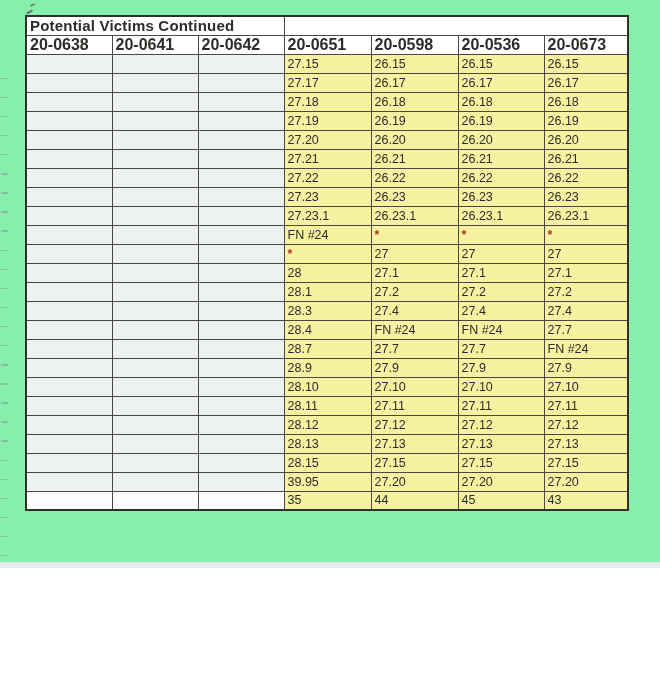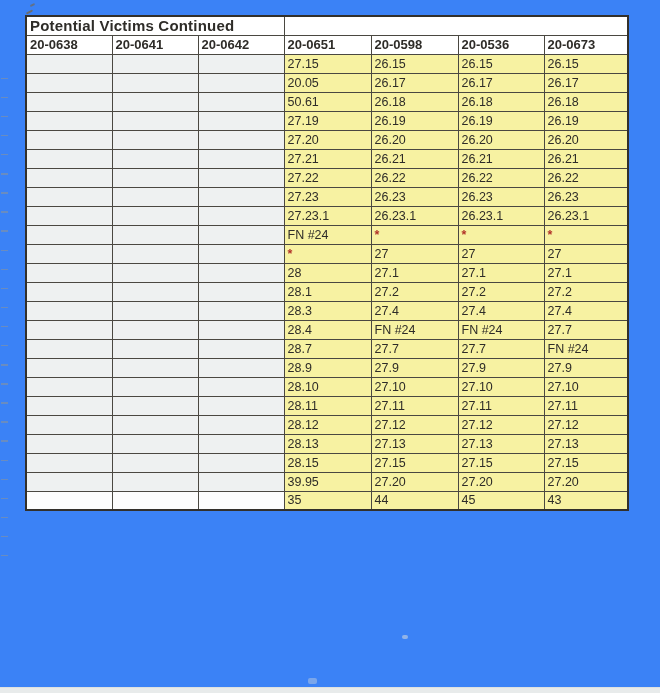--- a/index.html
+++ b/index.html
@@ -4,22 +4,22 @@
 <style>
   html, body {
     margin: 0;
     padding: 0;
     background: #ffffff;
     font-family: "Liberation Sans", sans-serif;
   }
   .page {
     position: relative;
     width: 660px;
-    height: 693px;
-    background: #3b82f6;
+    height: 568px;
+    background: #86efac;
     overflow: hidden;
   }
 
   
   .pen-mark {
     position: absolute;
     width: 7px;
     height: 2px;
     background: #6d6d6d;
     transform: rotate(-28deg);
@@ -94,21 +94,21 @@
     background: #ffffff;
     border: 2px solid #32302b;
     letter-spacing: .2px;
   }
   td.title-filler {
     border: none !important;
     background: #ffffff;
   }
   th.col-header {
     font-weight: bold;
-    font-size: 13px;
+    font-size: 16px;
     height: 22px;
     background: #ffffff;
     border-top: 2px solid #32302b;
   }
   td.empty {
     background: var(--empty, #eef1f1);
   }
   td.empty.lastrow {
     background: #fcfdfd;
   }
@@ -162,30 +162,30 @@
           <td class="empty"></td>
           <td class="val">27.15</td>
           <td class="val">26.15</td>
           <td class="val">26.15</td>
           <td class="val">26.15</td>
         </tr>
         <tr>
           <td class="empty"></td>
           <td class="empty"></td>
           <td class="empty"></td>
-          <td class="val">20.05</td>
+          <td class="val">27.17</td>
           <td class="val">26.17</td>
           <td class="val">26.17</td>
           <td class="val">26.17</td>
         </tr>
         <tr>
           <td class="empty"></td>
           <td class="empty"></td>
           <td class="empty"></td>
-          <td class="val">50.61</td>
+          <td class="val">27.18</td>
           <td class="val">26.18</td>
           <td class="val">26.18</td>
           <td class="val">26.18</td>
         </tr>
         <tr>
           <td class="empty"></td>
           <td class="empty"></td>
           <td class="empty"></td>
           <td class="val">27.19</td>
           <td class="val">26.19</td>

